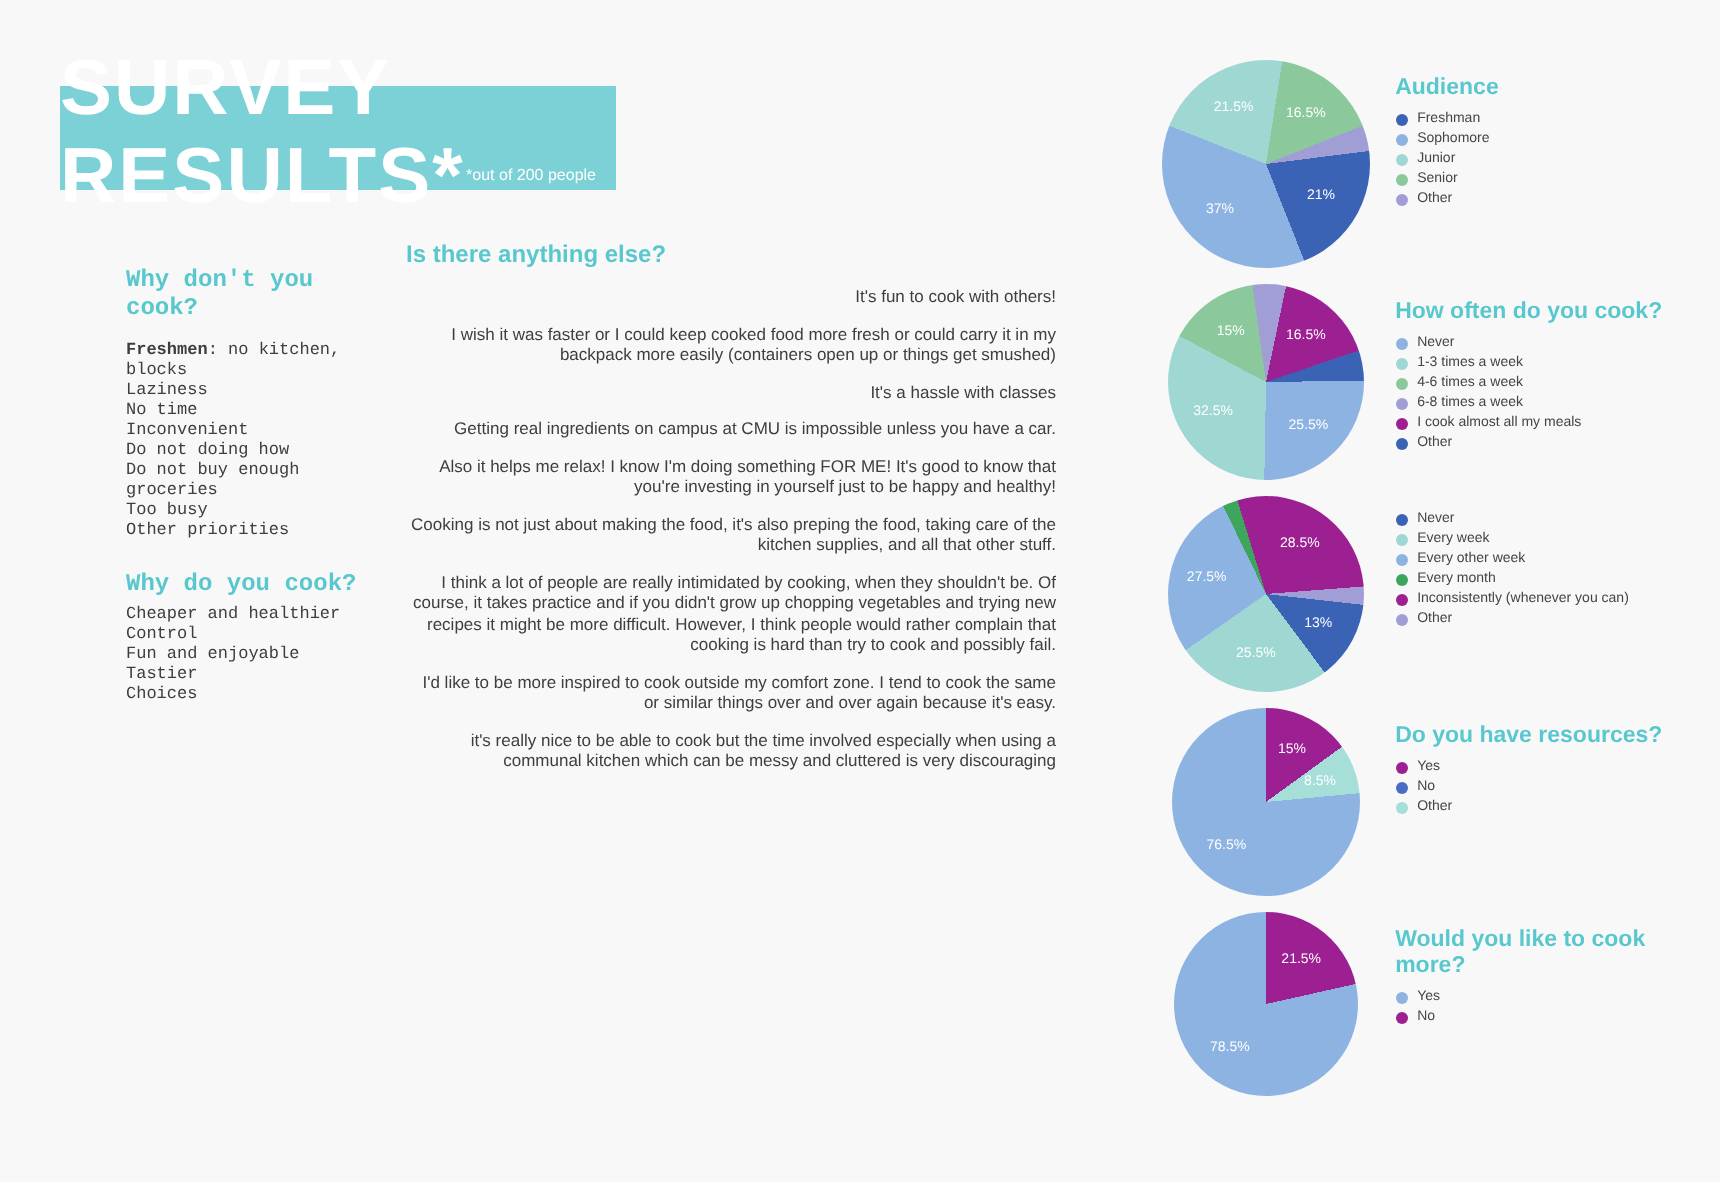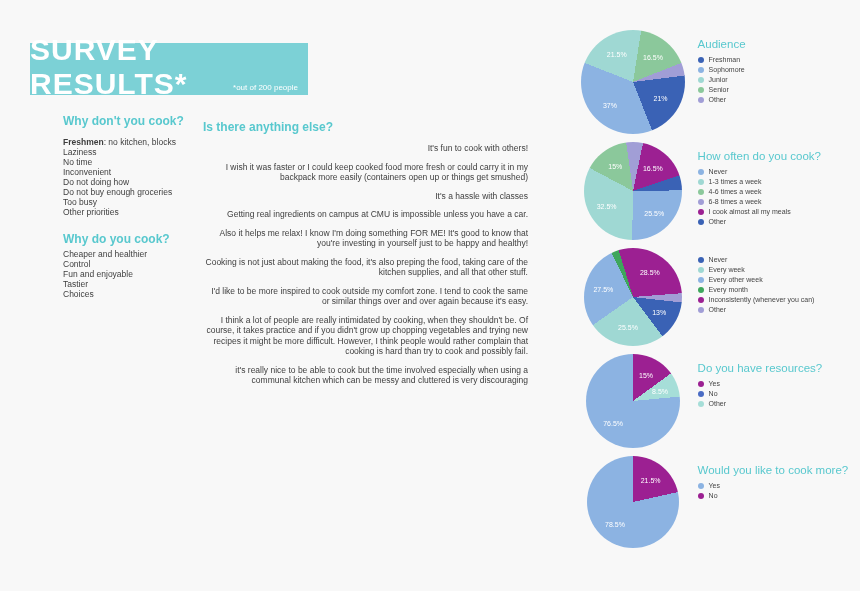--- a/index.html
+++ b/index.html
@@ -11,43 +11,43 @@
     color:#3e3e3e;
     overflow:hidden;
   }
 
   
   .banner {
     position:absolute; left:30px; top:43px; width:278px; height:52px;
     background:#7cd1d6; color:#ffffff;
     display:flex; align-items:center; justify-content:center;
   }
-  .banner-title { font-size:30px; font-weight:700; letter-spacing:1px; margin-top:-4px; }
+  .banner-title { font-size:39px; font-weight:700; letter-spacing:1px; margin-top:-4px; }
   .banner-sub { position:absolute; right:10px; bottom:3px; font-size:8px; color:#ffffff; }
 
   
-  .col-left  { position:absolute; left:63px;  top:114px; width:135px; }
+  .col-left  { position:absolute; left:63px;  top:133px; width:135px;font-family:Liberation Mono, monospace; }
   .col-mid   { position:absolute; left:203px; top:120px; width:325px; }
   .teal-heading { color:#58c8ce; font-size:12px; font-weight:700; margin-bottom:9px; }
   .list-item { font-size:8.5px; line-height:10px; color:#3e3e3e; }
   .col-left .second-heading { margin-top:15px; margin-bottom:3px; }
   .para { font-size:8.5px; line-height:10.5px; margin-bottom:8px; color:#3e3e3e;text-align:right; }
   .para:nth-of-type(9) { margin-bottom:17px; }
 
   
   .charts { position:absolute; left:578px; top:30px; width:282px; }
   .chart-row { display:flex; margin-bottom:8px; }
   .pie-col { width:112px; display:flex; align-items:flex-start; justify-content:center; }
   .pie-wrap { position:relative; border-radius:50%; flex:none; }
   .pie-label {
     position:absolute; transform:translate(-50%,-50%);
     color:#ffffff; font-size:7px; font-weight:400; white-space:nowrap;
   }
   .chart-text { width:166px; padding-top:8px; margin-left:10px; }
-  .chart-title { color:#58c8ce; font-size:11.5px; line-height:13px; font-weight:400; margin-bottom:5px; }
+  .chart-title { color:#58c8ce; font-size:11.5px; line-height:13px; font-weight:700; margin-bottom:5px; }
   .legend-entry { display:flex; align-items:center; margin-bottom:3px; }
   .legend-dot { width:6px; height:6px; border-radius:50%; margin-right:5px; flex:none; }
   .legend-label { font-size:7px; color:#444444; line-height:7px; }
 </style>
 </head>
 <body>
 
 <div class="banner">
   <div class="banner-title">SURVEY RESULTS*</div>
   <div class="banner-sub">*out of 200 people</div>
@@ -77,22 +77,22 @@
 
 <div class="col-mid">
   <div class="teal-heading">Is there anything else?</div>
   <div>
       <div class="para">It's fun to cook with others!</div>
       <div class="para">I wish it was faster or I could keep cooked food more fresh or could carry it in my backpack more easily (containers open up or things get smushed)</div>
       <div class="para">It's a hassle with classes</div>
       <div class="para">Getting real ingredients on campus at CMU is impossible unless you have a car.</div>
       <div class="para">Also it helps me relax! I know I'm doing something FOR ME! It's good to know that you're investing in yourself just to be happy and healthy!</div>
       <div class="para">Cooking is not just about making the food, it's also preping the food, taking care of the kitchen supplies, and all that other stuff.</div>
+      <div class="para">I think a lot of people are really intimidated by cooking, when they shouldn't be. Of course, it takes practice and if you didn't grow up chopping vegetables and trying new recipes it might be more difficult. However, I think people would rather complain that cooking is hard than try to cook and possibly fail.</div>
       <div class="para">I'd like to be more inspired to cook outside my comfort zone. I tend to cook the same or similar things over and over again because it's easy.</div>
-      <div class="para">I think a lot of people are really intimidated by cooking, when they shouldn't be. Of course, it takes practice and if you didn't grow up chopping vegetables and trying new recipes it might be more difficult. However, I think people would rather complain that cooking is hard than try to cook and possibly fail.</div>
       <div class="para">it's really nice to be able to cook but the time involved especially when using a communal kitchen which can be messy and cluttered is very discouraging</div>
     </div>
 </div>
 
 <div class="charts">
     <div class="chart-row">
       <div class="pie-col">
         <div class="pie-wrap" style="height: 104px; width: 104px; background: conic-gradient(from 9deg, rgb(139, 200, 155) 0deg, rgb(139, 200, 155) 59.4deg, rgb(161, 158, 214) 59.4deg, rgb(161, 158, 214) 73.8deg, rgb(58, 98, 181) 73.8deg, rgb(58, 98, 181) 149.4deg, rgb(140, 179, 226) 149.4deg, rgb(140, 179, 226) 282.6deg, rgb(159, 216, 211) 282.6deg, rgb(159, 216, 211) 360deg);">
           <span class="pie-label" style="left: 69.3825%; top: 25.8067%;">16.5%</span>
           <span class="pie-label" style="left: 76.683%; top: 65.7803%;">21%</span>

